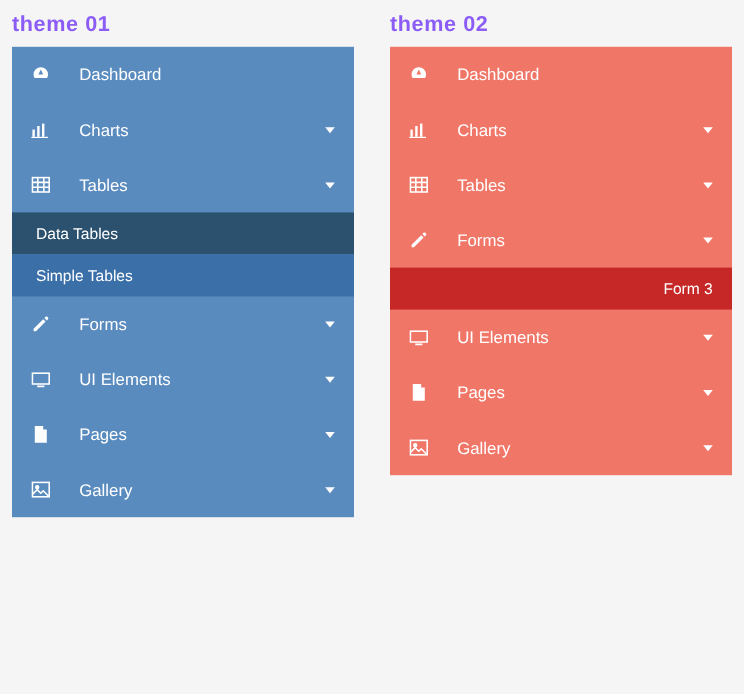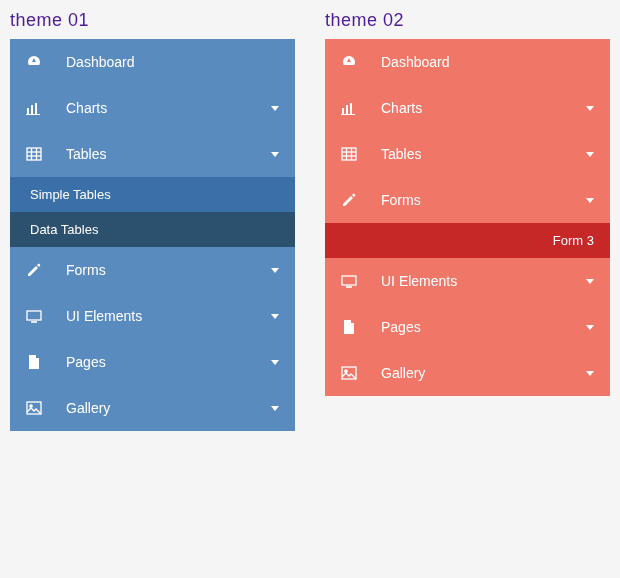--- a/index.html
+++ b/index.html
@@ -8,23 +8,23 @@
     height: 578px;
     background: #f5f5f5;
     font-family: -apple-system, BlinkMacSystemFont, "Segoe UI", Arial, sans-serif;
     padding: 10px 10px;
     display: flex;
     gap: 30px;
   }
   .theme-col { flex: 1; }
   .theme-title {
     font-size: 18px;
-    color: #4c1d95;
+    color: #8b5cf6;
     margin-bottom: 8px;
-    font-weight: 400;
+    font-weight: 700;
     letter-spacing: 0.5px;
   }
   .sidebar {
     width: 100%;
     color: #fff;
     font-size: 14px;
   }
   .sidebar.blue { background: #5a8bbf; }
   .sidebar.red  { background: #f07768; }
 
@@ -102,22 +102,22 @@
             <line x1="1" y1="6" x2="15" y2="6"></line>
             <line x1="1" y1="10" x2="15" y2="10"></line>
             <line x1="5.5" y1="2" x2="5.5" y2="14"></line>
             <line x1="10.5" y1="2" x2="10.5" y2="14"></line>
           </svg>
       </span>
       <span class="label">Tables</span>
       <span class="caret"></span>
     </div>
     <div class="submenu">
+      <div class="sub-item active">Data Tables</div>
       <div class="sub-item">Simple Tables</div>
-      <div class="sub-item active">Data Tables</div>
     </div>
 
     <div class="menu-item">
       <span class="icon">
         <svg viewBox="0 0 16 16" fill="#fff">
             <path d="M2 14V12l8-8 2 2-8 8H2zM11 3l1-1c.4-.4 1-.4 1.4 0l.6.6c.4.4.4 1 0 1.4l-1 1-2-2z"></path>
           </svg>
       </span>
       <span class="label">Forms</span>
       <span class="caret"></span>

